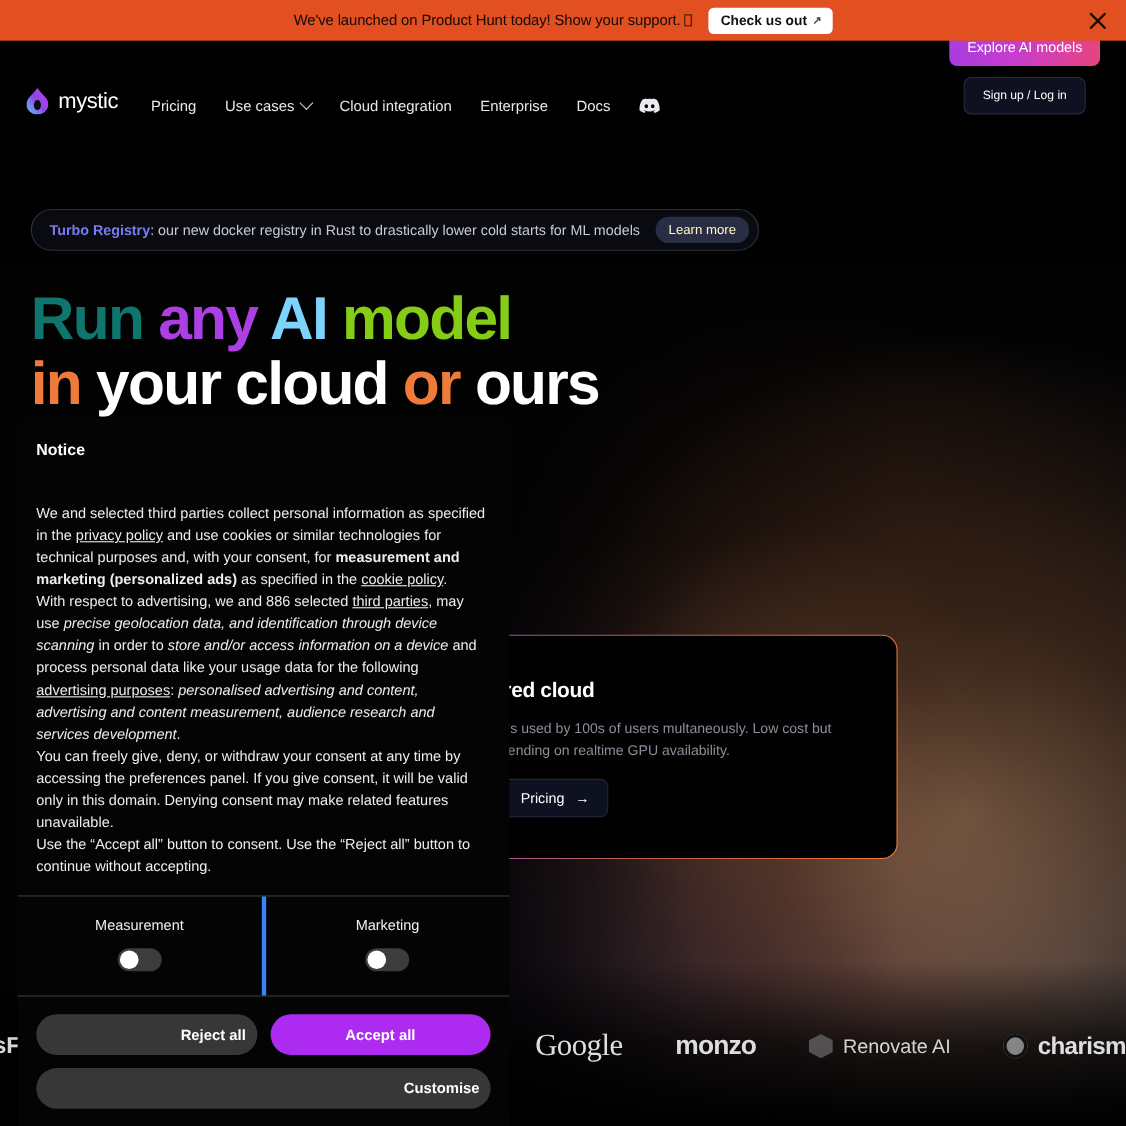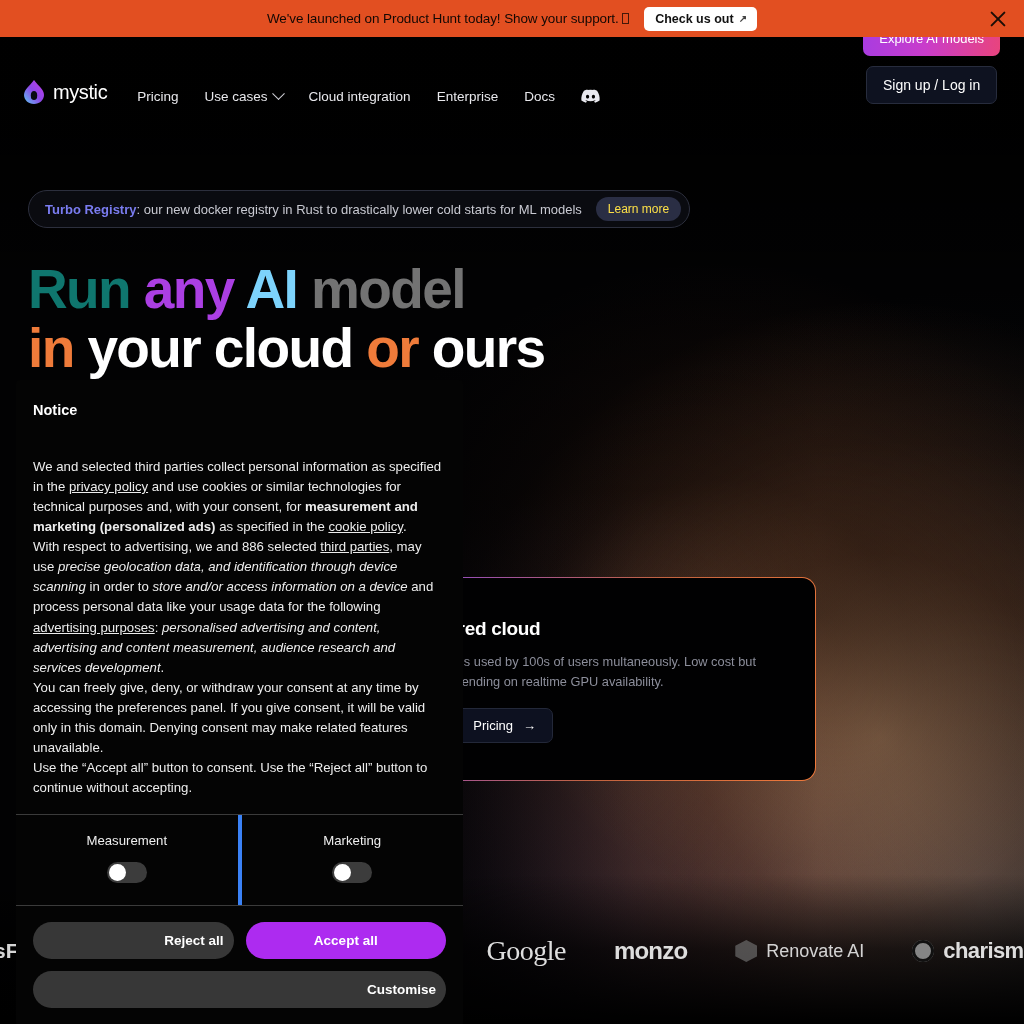--- a/index.html
+++ b/index.html
@@ -74,44 +74,44 @@
   .chev { width:9px; height:9px; border-right:1.6px solid #cfcfd6; border-bottom:1.6px solid #cfcfd6;
           transform:rotate(45deg) translate(-2px,-2px); }
   .nav-right { margin-left:auto; display:flex; align-items:center; gap:10px;flex-direction:column; }
   .btn-explore {
     background:linear-gradient(90deg,#a93ce0 0%,#c93ccb 45%,#e8447e 100%);
     color:#fff; border:none; border-radius:7px; font-size:13px; font-weight:500;
     padding:10px 16px; cursor:pointer; font-family:"Liberation Sans",sans-serif;
   }
   .btn-signup {
     background:#0e1220; color:#fff; border:1px solid #272c3d; border-radius:7px;
-    font-size:14px; font-weight:500; padding:10px 16px; cursor:pointer;
+    font-size:11px; font-weight:500; padding:10px 16px; cursor:pointer;
     font-family:"Liberation Sans",sans-serif;
   }
 
   
   .hero { position:absolute; left:28px; top:190px; z-index:10; }
   .pill {
     display:inline-flex; align-items:center; gap:14px;
     border:1px solid #2c2f3d; border-radius:999px; background:#0a0b10;
     padding:6px 8px 6px 16px; font-size:13px; color:#c9cad2;
   }
   .pill b { color:#7a7cf0; font-weight:600; }
   .pill-btn {
-    background:#2a2e44; color:#fde047; border:none; border-radius:999px;
+    background:#2a2e44; color:#fef9c3; border:none; border-radius:999px;
     font-size:12px; padding:5px 12px; cursor:pointer; font-family:"Liberation Sans",sans-serif;
   }
   .headline {
     margin-top:32px; font-size:55px; line-height:1.08; font-weight:700;
     letter-spacing:-1.6px; color:#fff;
   }
   .w-run  { color:#0f766e; }
   .w-any  { color:#ab3fe3; }
   .w-ai   { color:#7dd3fc; }
-  .w-model{ color:#737373; }
+  .w-model{ color:#84cc16; }
   .w-in   { color:#ef7b3a; }
   .subhead {
     margin-top:22px; font-size:28px; line-height:1.32; color:#c6c8d2; font-weight:400;
     letter-spacing:-0.4px; max-width:780px;
   }
 
   
   .card {
     position:absolute; left:298px; top:577px; width:518px; height:204px; z-index:10;
     border-radius:14px; padding:1px;

